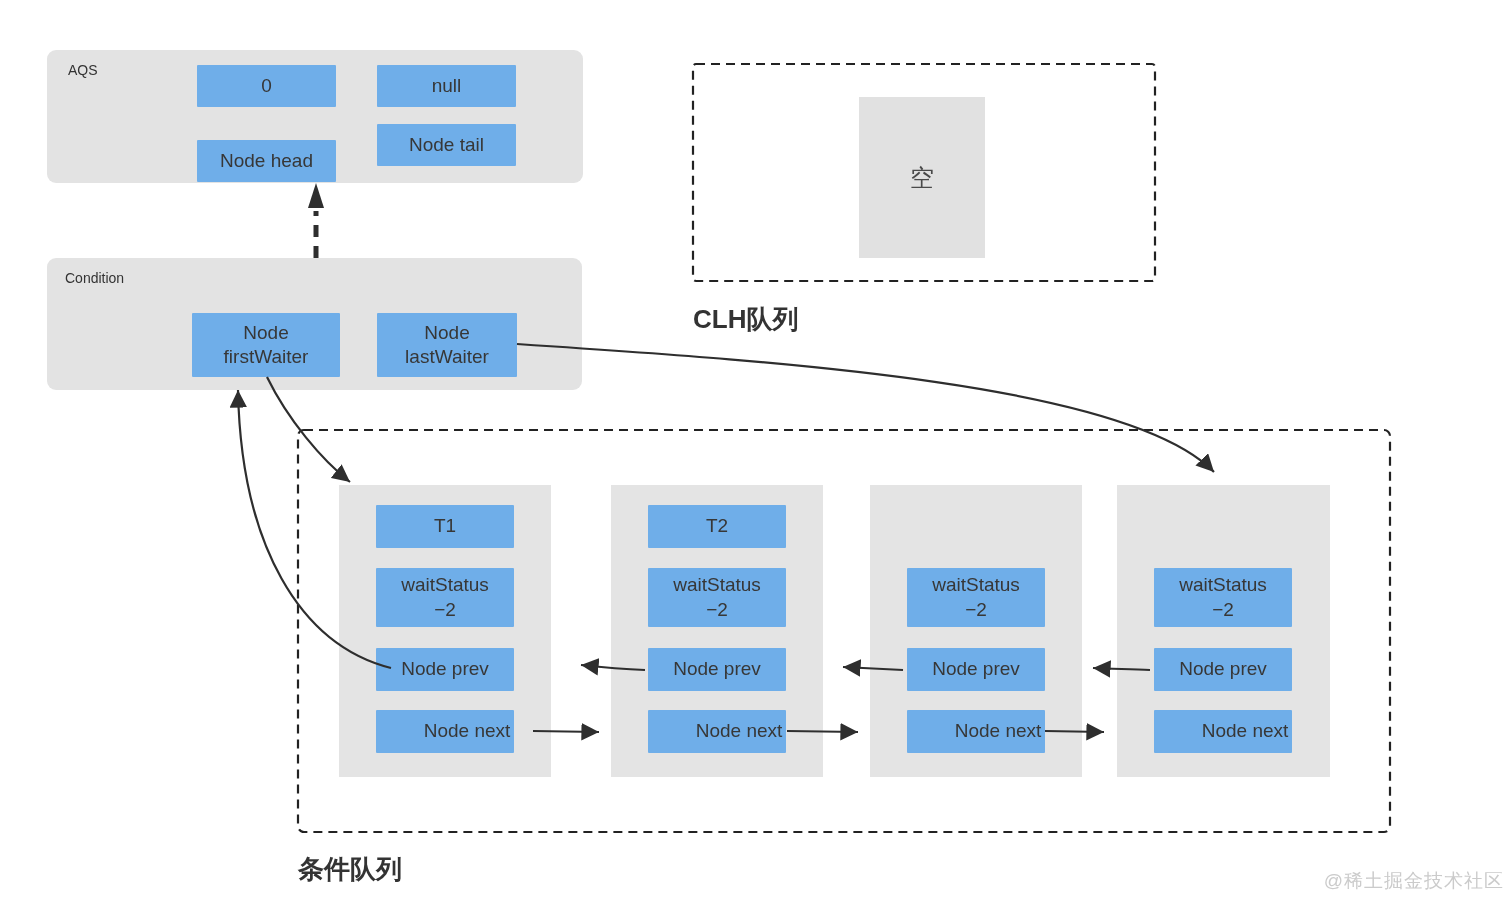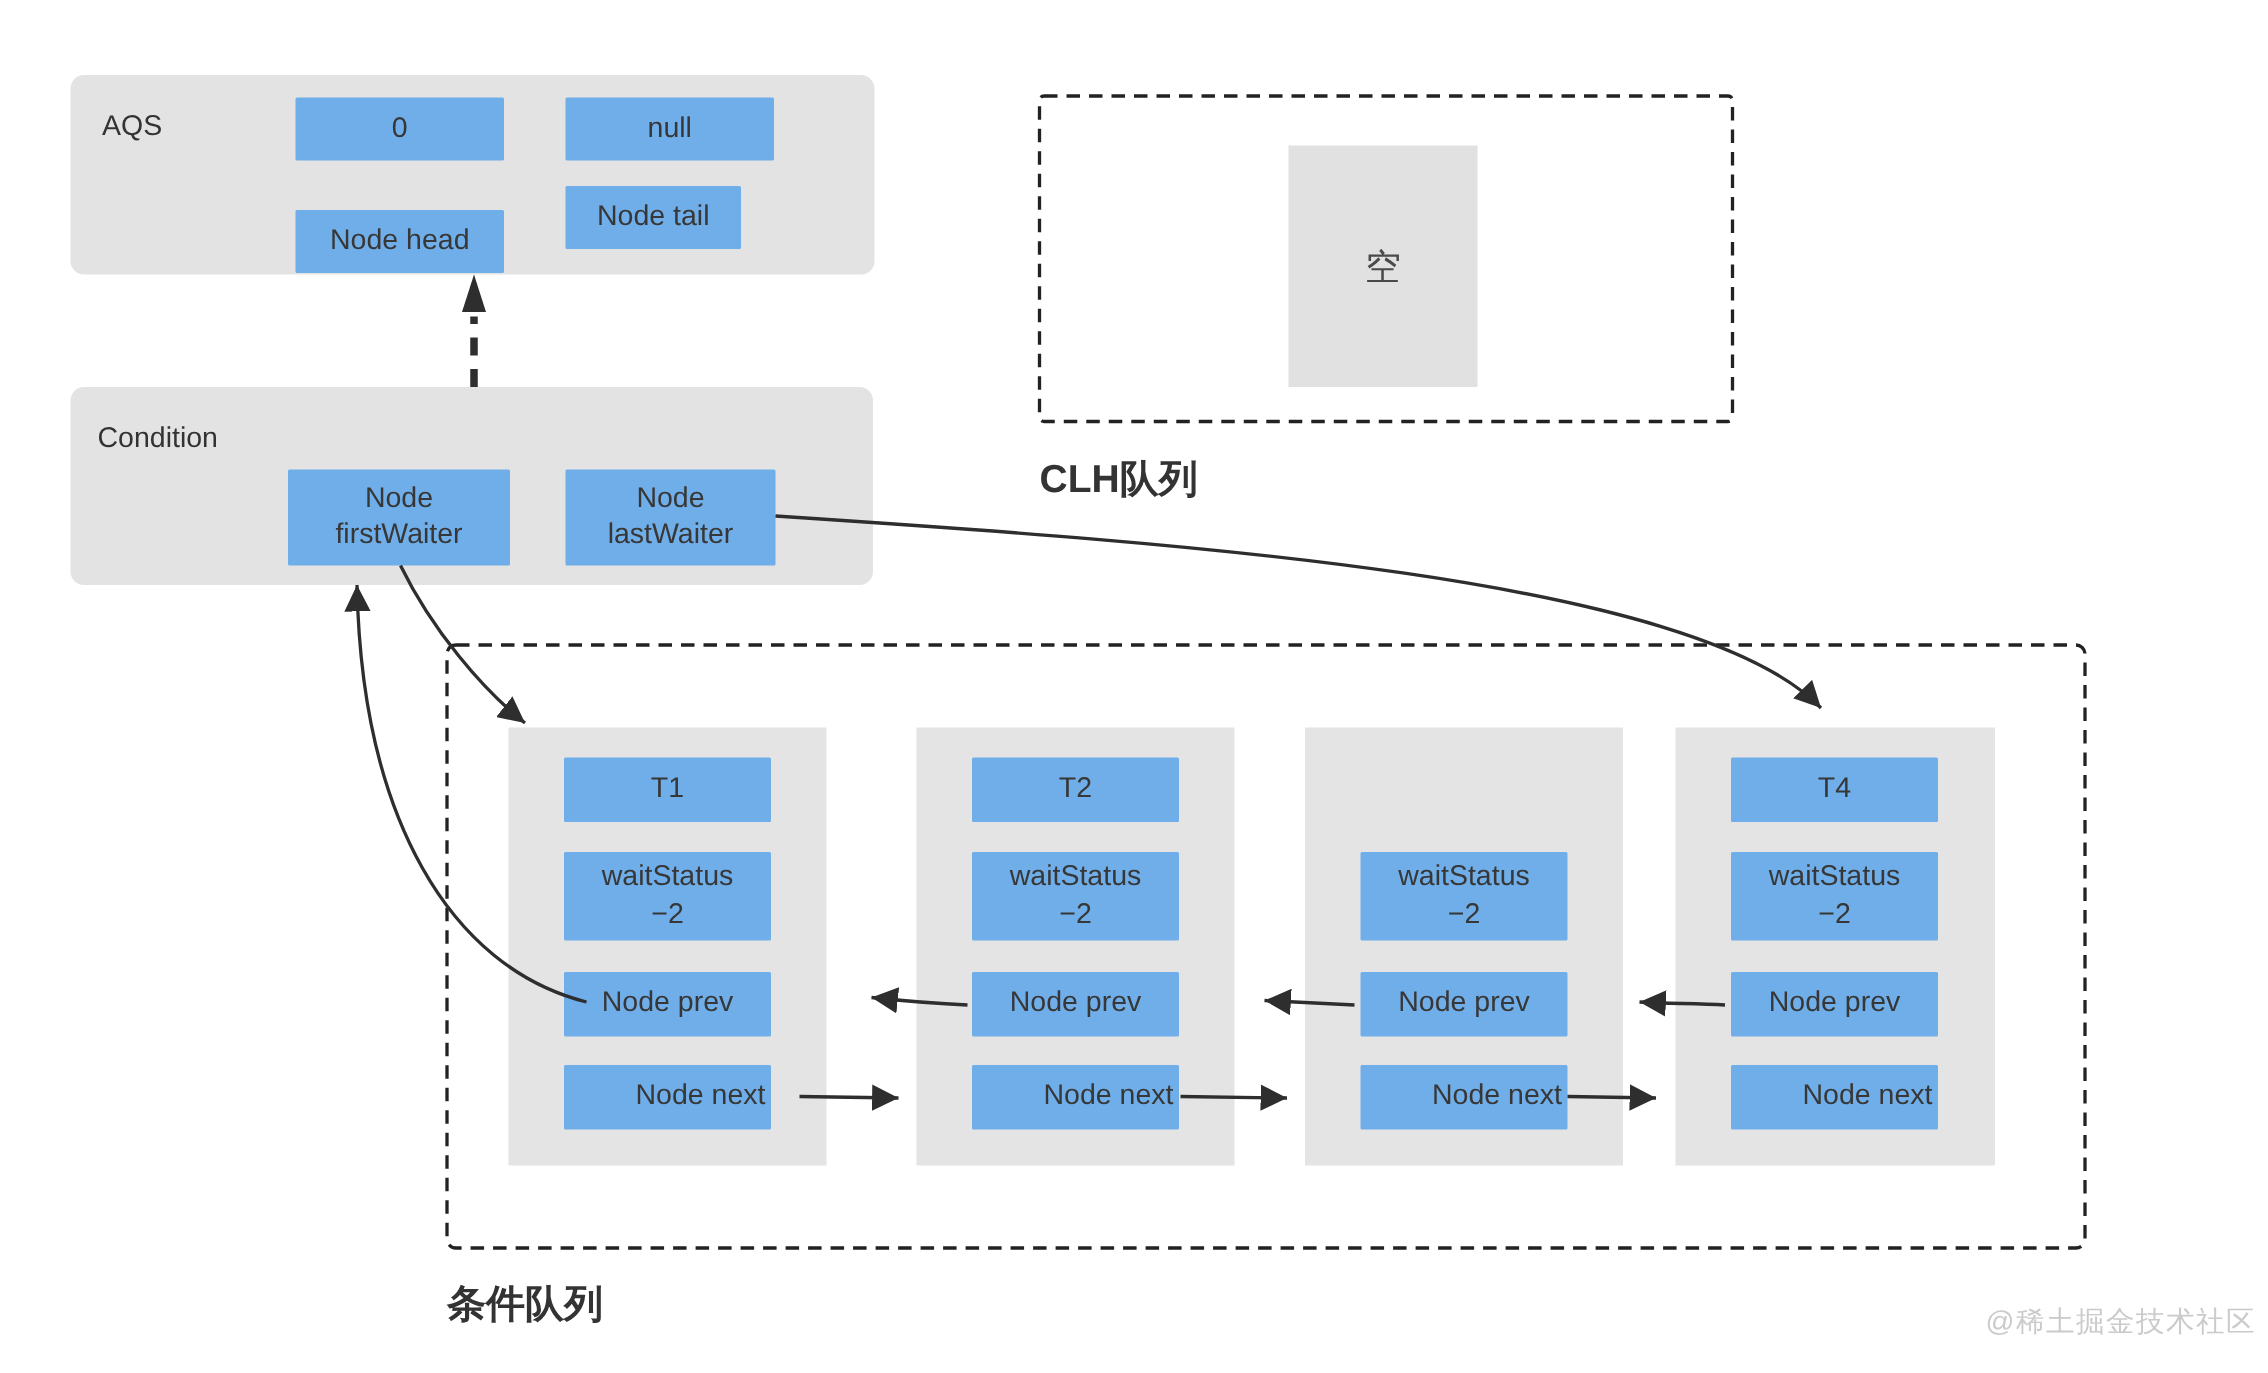--- a/index.html
+++ b/index.html
@@ -10,21 +10,21 @@
     --ink:#373737;
     --arrow:#2E2E2E;
     --watermark:#CBCBCB;
   }
   *{margin:0;padding:0;box-sizing:border-box;}
   html,body{width:1512px;height:915px;background:#ffffff;overflow:hidden;
     font-family:"Liberation Sans","DejaVu Sans",sans-serif;color:var(--ink);}
   .stage{position:relative;width:1512px;height:915px;background:#ffffff;}
 
   .panel{position:absolute;background:var(--card-fill);border-radius:9px;}
-  .panel-label{position:absolute;font-size:19px;font-weight:500;color:#333;margin-top:12px;}
+  .panel-label{position:absolute;font-size:14px;font-weight:500;color:#333;}
 
   .bluebox{position:absolute;background:var(--node-fill);
     display:flex;flex-direction:column;align-items:center;justify-content:center;
     font-size:19px;line-height:1.28;color:var(--ink);text-align:center;border-radius:1px;}
 
   .aqs-panel{left:47px;top:50px;width:536px;height:133px;}
   .aqs-label{left:21px;top:12px;}
   .cond-panel{left:47px;top:258px;width:535px;height:132px;}
   .cond-label{left:18px;top:12px;}
 
@@ -49,21 +49,21 @@
 </head>
 <body>
 
 <div class="stage">
 
   <section class="panel aqs-panel">
     <div class="panel-label aqs-label">AQS</div>
     <div class="bluebox" style="left:150px;top:15px;width:139px;height:42px;">0</div>
     <div class="bluebox" style="left:330px;top:15px;width:139px;height:42px;">null</div>
     <div class="bluebox" style="left:150px;top:90px;width:139px;height:42px;">Node head</div>
-    <div class="bluebox" style="left:330px;top:74px;width:117px;height:42px;text-align:right;">Node tail</div>
+    <div class="bluebox" style="left:330px;top:74px;width:139px;height:42px;text-align:right;">Node tail</div>
   </section>
 
   <section class="panel cond-panel">
     <div class="panel-label cond-label">Condition</div>
     <div class="bluebox" style="left:145px;top:55px;width:148px;height:64px;">
       <span>Node</span>
       <span>firstWaiter</span>
     </div>
     <div class="bluebox" style="left:330px;top:55px;width:140px;height:64px;">
       <span>Node</span>
@@ -97,21 +97,20 @@
   <div class="node-card" style="left:870px;">
     <div class="bluebox nb-wait">
       <span>waitStatus</span>
       <span>−2</span>
     </div>
     <div class="bluebox nb-prev">Node prev</div>
     <div class="bluebox nb-next">Node next</div>
   </div>
 
   <div class="node-card" style="left:1117px;width:213px;">
-    <div class="bluebox nb-title">T4</div>
     <div class="bluebox nb-wait">
       <span>waitStatus</span>
       <span>−2</span>
     </div>
     <div class="bluebox nb-prev">Node prev</div>
     <div class="bluebox nb-next">Node next</div>
   </div>
 
   <div class="caption caption-condq">条件队列</div>
 

